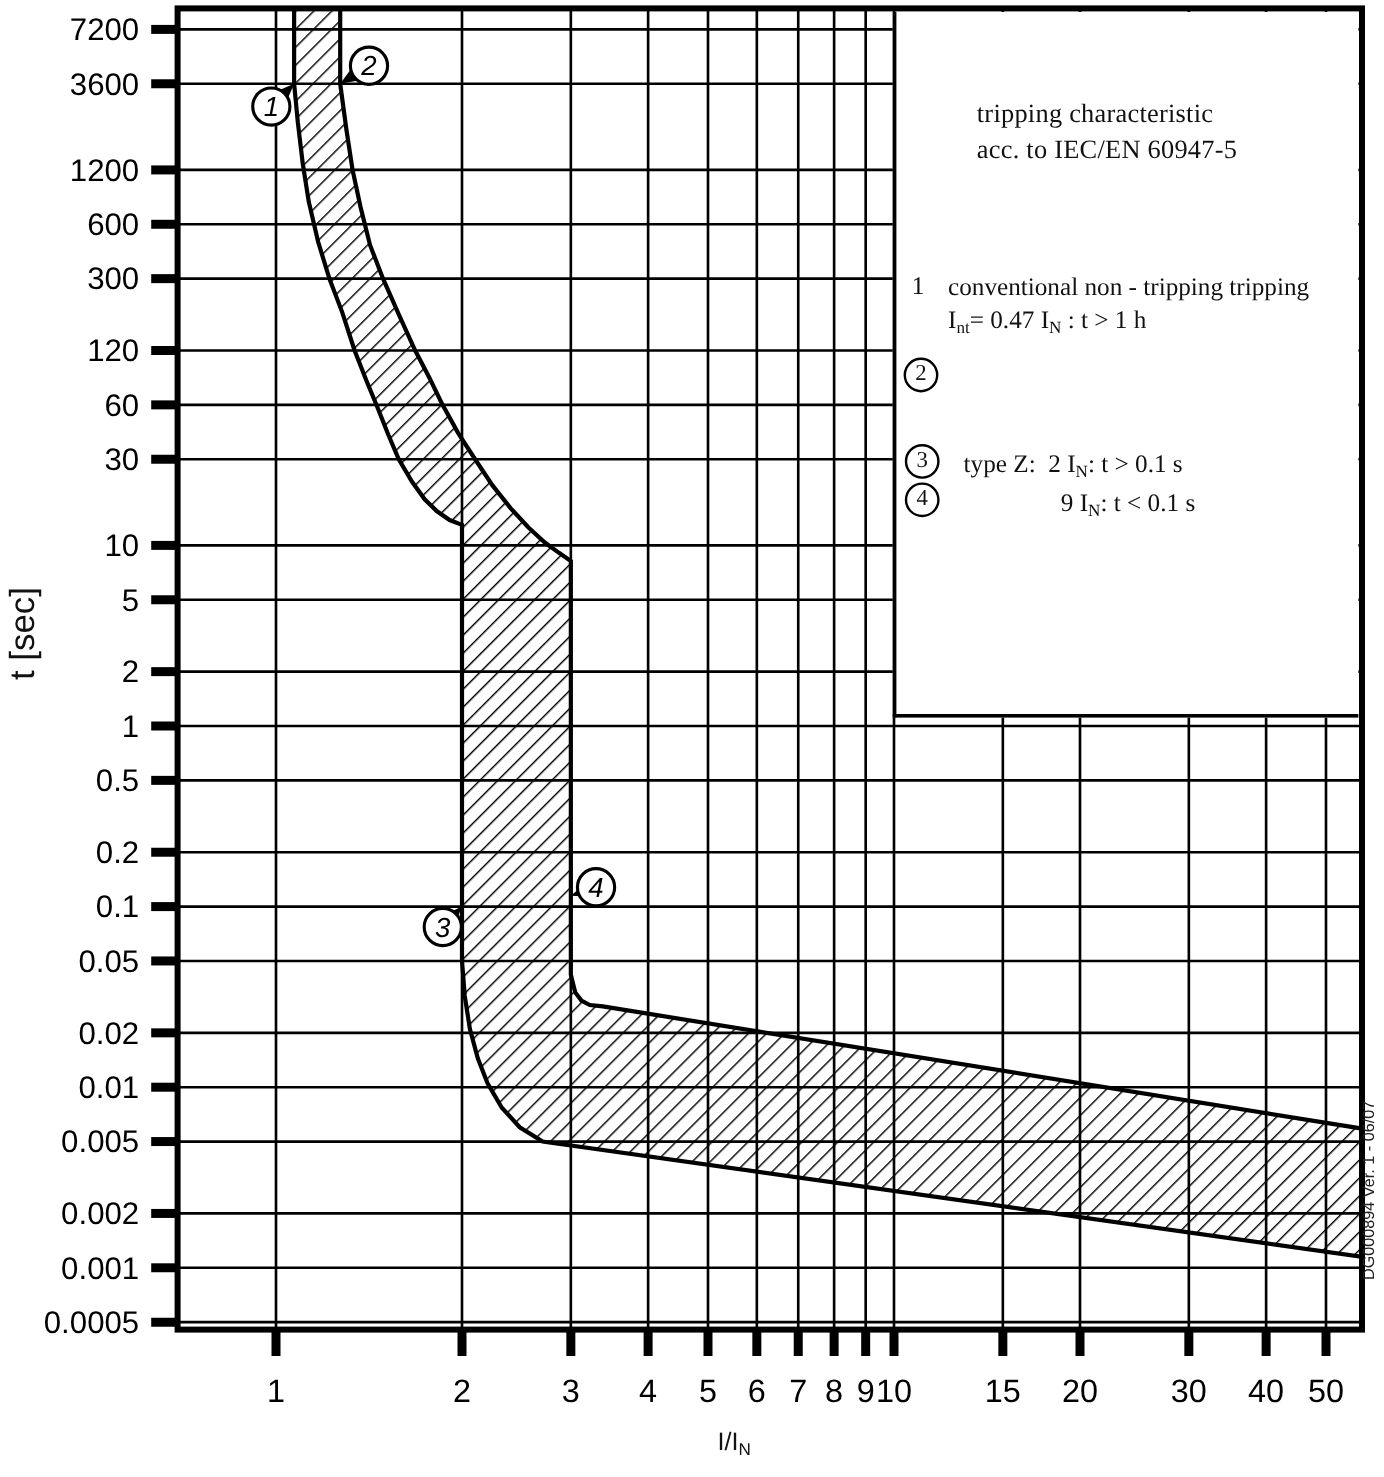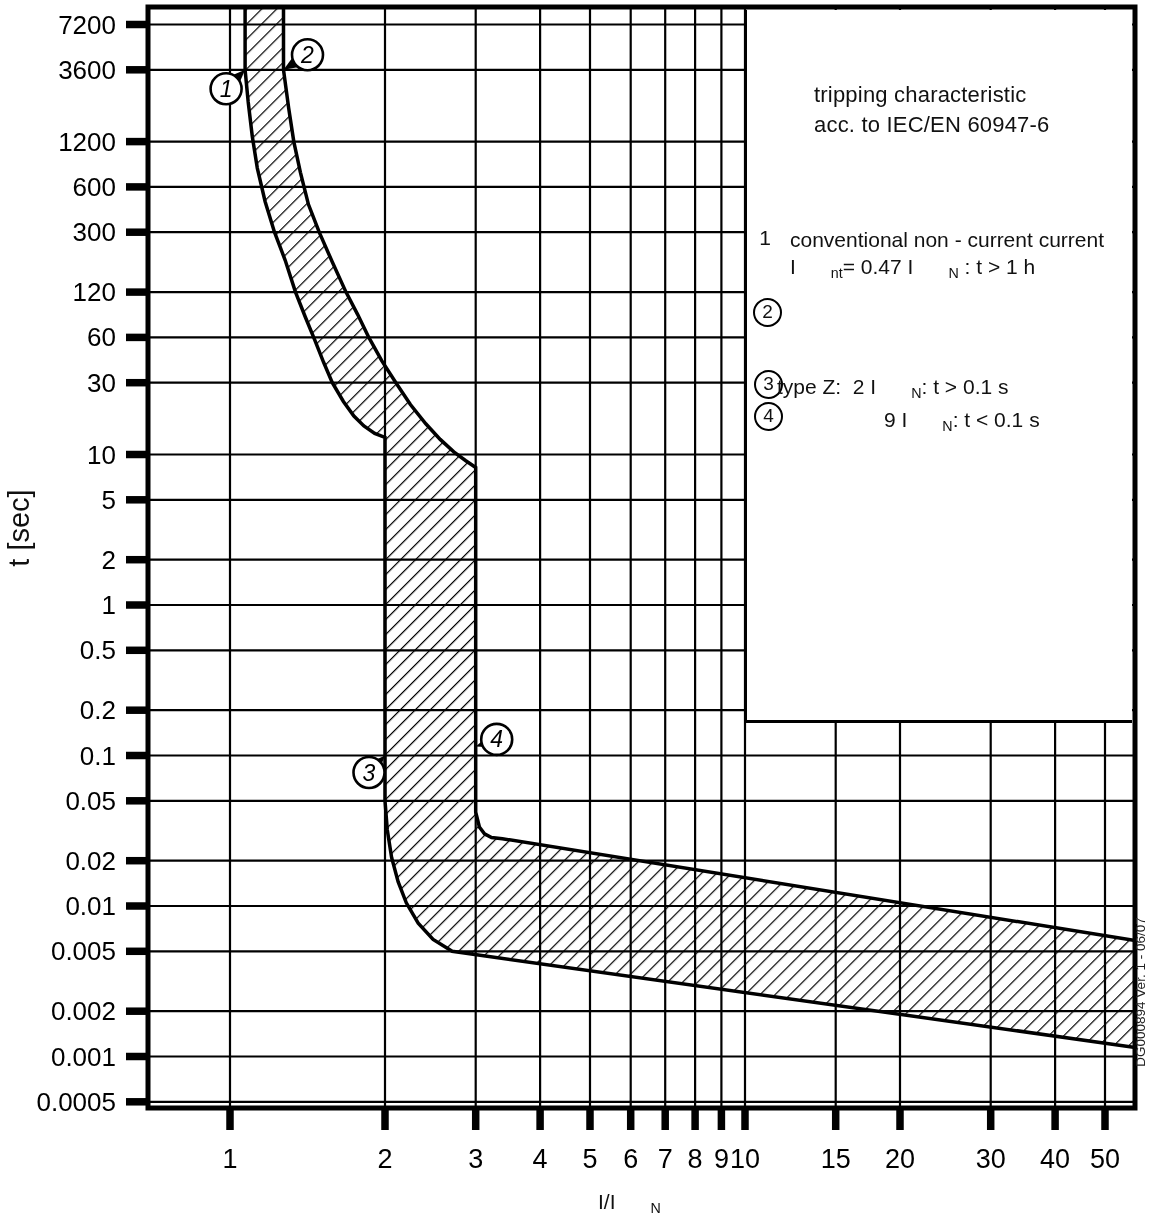--- a/index.html
+++ b/index.html
@@ -2,31 +2,31 @@
 <html><head>
 <meta charset="utf-8">
 <style>
   html,body{margin:0;padding:0;background:#fff;}
   body{width:1153px;height:1231px;overflow:hidden;
        font-family:"Liberation Sans",sans-serif;color:#111;}
   #stage{position:relative;width:1153px;height:1231px;background:#fff;}
   #chart-svg{position:absolute;left:0;top:0;z-index:1;}
 
   
-  .legend{position:absolute;left:744px;top:10px;width:388px;height:713px;
+  .legend{position:absolute;left:744px;top:10px;width:388px;height:588px;
           background:#fff;border-left:3px solid #000;border-bottom:3px solid #000;
-          box-sizing:border-box;z-index:2;}
+          box-sizing:border-box;z-index:2;font-family:Liberation Serif, serif;}
   .lg-title{position:absolute;left:67px;top:70px;font-size:22px;line-height:30px;
             letter-spacing:0.2px;white-space:nowrap;}
   .lg-num{position:absolute;width:22px;text-align:center;font-size:21px;}
   .lg-circle{position:absolute;width:29px;height:29px;border:2.5px solid #000;
              border-radius:50%;box-sizing:border-box;text-align:center;
              line-height:24px;font-size:19px;background:#fff;}
   .lg-text{position:absolute;font-size:21px;line-height:27px;white-space:nowrap;}
-  .sub{font-size:0.68em;vertical-align:-0.30em;margin-left:35px;}
+  .sub{font-size:0.68em;vertical-align:-0.30em;}
 
   
   .ylab{position:absolute;left:-50px;top:511px;width:140px;height:34px;
         font-size:29px;text-align:center;transform:rotate(-90deg);
         white-space:nowrap;z-index:2;}
   .xlab{position:absolute;left:598px;top:1190px;font-size:21px;white-space:nowrap;z-index:2;}
   .watermark{position:absolute;left:1032px;top:983px;width:220px;height:18px;
              font-size:13.5px;text-align:center;transform:rotate(-90deg);
              white-space:nowrap;z-index:2;color:#222;}
 </style>
@@ -174,35 +174,35 @@
         <text x="369.0" y="780.5" font-size="23" font-style="italic" text-anchor="middle" fill="#000000">3</text>
         <polygon points="475.7,746.4 492.2,732.5 497.2,747.6" fill="#000000"></polygon>
         <circle cx="496.7" cy="739.4" r="15.5" fill="#fff" stroke="#000000" stroke-width="2.6"></circle>
         <text x="496.7" y="747.4" font-size="23" font-style="italic" text-anchor="middle" fill="#000000">4</text>
       </g>
     </svg>
 
   <div class="legend">
     <div class="lg-title">
       <div>tripping characteristic</div>
-      <div>acc. to IEC/EN 60947-6</div>
+      <div>acc. to IEC/EN 60947-5</div>
     </div>
 
     <div class="lg-num" style="left:7px;top:216px;">1</div>
     <div class="lg-text" style="left:43px;top:216px;">
-      <div>conventional non - current current</div>
+      <div>conventional non - tripping tripping</div>
       <div><span>I</span><span class="sub">nt</span><span>= 0.47 I</span><span class="sub">N</span><span> : t &gt; 1 h</span></div>
     </div>
 
     <div class="lg-circle" style="left:6px;top:288px;">2</div>
     <div class="lg-text" style="left:45px;top:289px;">
     </div>
 
     <div class="lg-circle" style="left:7px;top:360px;">3</div>
-    <div class="lg-text" style="left:30px;top:363px;"><span>type Z:&nbsp; 2 I</span><span class="sub">N</span><span>: t &gt; 0.1 s</span></div>
+    <div class="lg-text" style="left:56px;top:363px;"><span>type Z:&nbsp; 2 I</span><span class="sub">N</span><span>: t &gt; 0.1 s</span></div>
 
     <div class="lg-circle" style="left:7px;top:392px;">4</div>
     <div class="lg-text" style="left:137px;top:396px;"><span>9 I</span><span class="sub">N</span><span>: t &lt; 0.1 s</span></div>
   </div>
 
   <div class="ylab">t [sec]</div>
   <div class="xlab"><span>I/I</span><span class="sub">N</span></div>
 
   <div class="watermark">DG000894 Ver. 1 - 06/07</div>
 </div>

